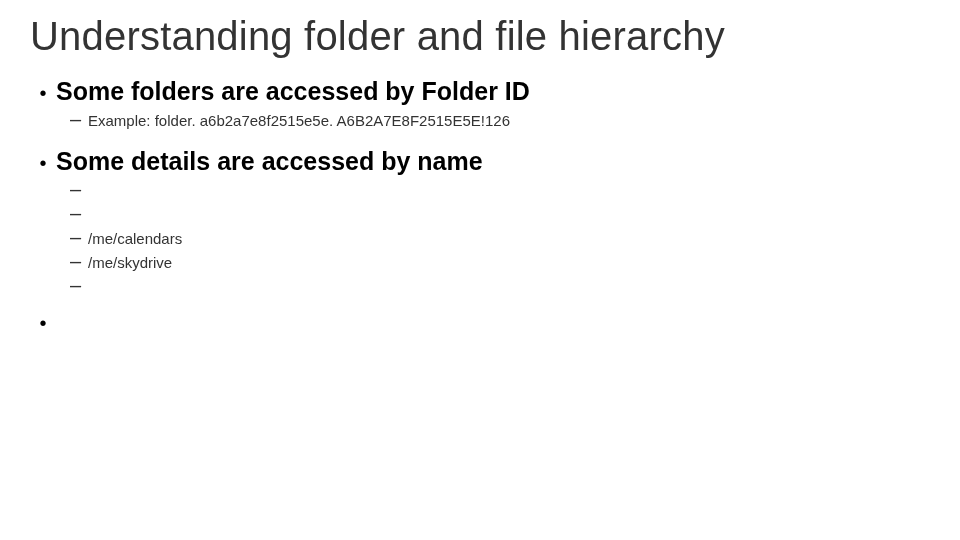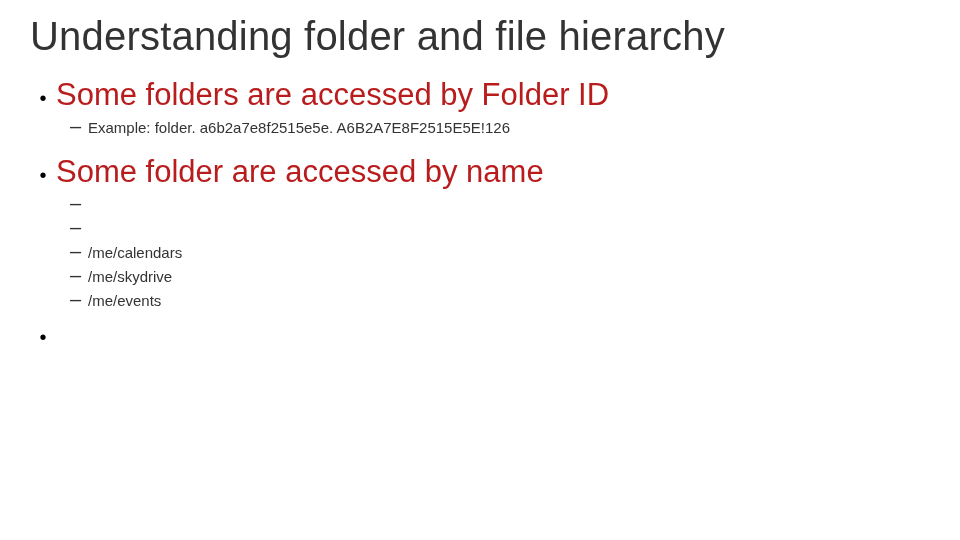--- a/index.html
+++ b/index.html
@@ -40,23 +40,23 @@
   }
   .b1-marker {
     width: 26px;
     flex: 0 0 26px;
     text-align: center;
     font-size: 20px;
     line-height: 1;
     color: #000;
   }
   .b1-text {
-    font-size: 31px;
-    font-weight: 400;
-    color: #b91c1c;
+    font-size: 25px;
+    font-weight: 700;
+    color: #000000;
     font-family: "Segoe UI", "Helvetica Neue", Arial, sans-serif;
   }
   ul.level2 {
     list-style: none;
     padding: 0;
     margin: 2px 0 0 40px;
   }
   ul.level2 > li {
     display: flex;
     align-items: baseline;
@@ -94,40 +94,39 @@
         <li>
           <span class="b2-marker">–</span>
           <span class="b2-text">Example: folder. a6b2a7e8f2515e5e. A6B2A7E8F2515E5E!126</span>
         </li>
       </ul>
     </li>
 
     <li>
       <div class="bullet-row">
         <span class="b1-marker">•</span>
-        <span class="b1-text">Some folder are accessed by name</span>
+        <span class="b1-text">Some details are accessed by name</span>
       </div>
       <ul class="level2">
         <li>
           <span class="b2-marker">–</span>
         </li>
         <li>
           <span class="b2-marker">–</span>
         </li>
         <li>
           <span class="b2-marker">–</span>
           <span class="b2-text">/me/calendars</span>
         </li>
         <li>
           <span class="b2-marker">–</span>
           <span class="b2-text">/me/skydrive</span>
         </li>
         <li>
           <span class="b2-marker">–</span>
-          <span class="b2-text">/me/events</span>
         </li>
       </ul>
     </li>
 
     <li>
       <div class="bullet-row">
         <span class="b1-marker">•</span>
       </div>
     </li>
 

